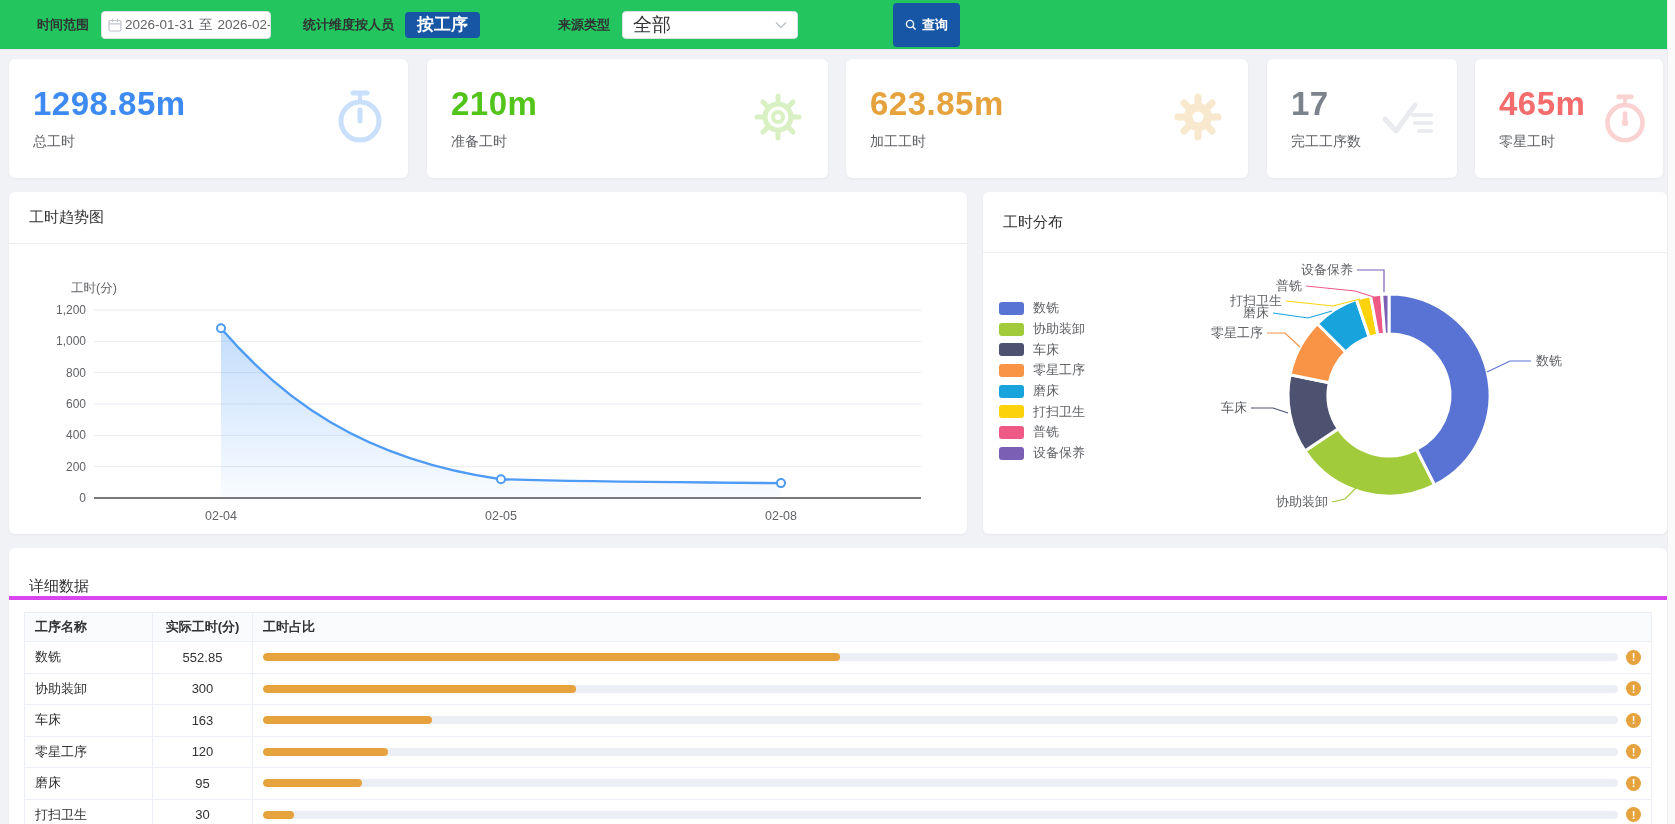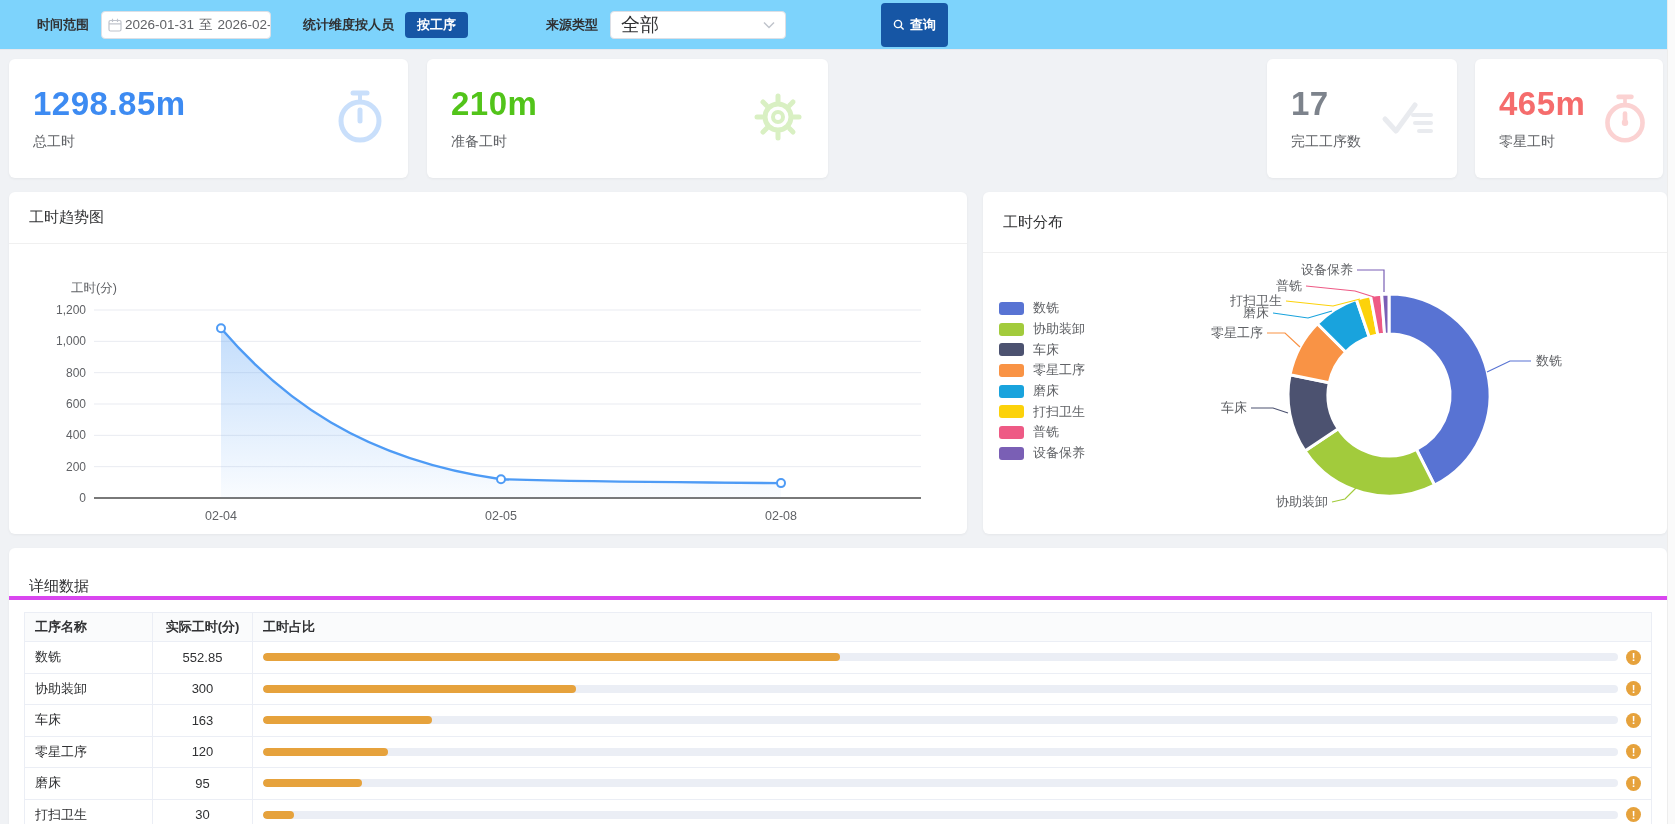--- a/index.html
+++ b/index.html
@@ -2,29 +2,29 @@
 <html><head>
 <meta charset="utf-8">
 <style>
   * { margin:0; padding:0; box-sizing:border-box; }
   html,body { width:1675px; height:824px; overflow:hidden; background:#f0f2f5;
     font-family:"Liberation Sans","DejaVu Sans",sans-serif; }
   #page { position:relative; width:1675px; height:824px; }
 
   
   .toolbar { position:absolute; left:0; top:0; width:1675px; height:50px;
-    background:#7dd3fc; border-bottom:1px solid #e7e9ee; display:flex; align-items:center; }
+    background:#22c55e; border-bottom:1px solid #e7e9ee; display:flex; align-items:center; }
   .tb-label { font-size:13px; color:#303133; font-weight:bold; }
   .date-input { margin-left:12px; width:170px; height:28px; border:1px solid #dcdfe6;
     border-radius:4px; display:flex; align-items:center; padding:0 6px; background:#fff;
     overflow:hidden; white-space:nowrap; }
   .date-input span { font-size:13.5px; color:#606266; white-space:nowrap; }
   .date-sep { margin:0 5px; color:#606266; }
   .seg-plain { font-size:13px; color:#303133; font-weight:bold; background:none; border:none; cursor:pointer; }
-  .seg-active { font-size:13px; color:#fff; background:#1656a5; border:none; border-radius:4px;
+  .seg-active { font-size:17px; color:#fff; background:#1656a5; border:none; border-radius:4px;
     height:26px; padding:0 12px; cursor:pointer; font-weight:bold; }
   .select-box { margin-left:12px; width:176px; height:28px; border:1px solid #dcdfe6; border-radius:4px;
     display:flex; align-items:center; justify-content:space-between; padding:0 10px; background:#fff; cursor:pointer; }
   .select-box span { font-size:19px; color:#303133; }
   .query-btn { height:44px; padding:0 12px; background:#1656a5; color:#fff; border:none;
     border-radius:4px; font-size:13px; cursor:pointer; display:flex; align-items:center; gap:5px; font-weight:bold; }
 
   
   .card { position:absolute; background:#fff; border-radius:6px;
     box-shadow:0 1px 3px rgba(0,0,0,0.05); }
@@ -132,20 +132,38 @@
           <line x1="44" y1="28" x2="49" y2="28"></line>
         <line x1="13" y1="13" x2="16.5" y2="16.5"></line>
           <line x1="39.5" y1="39.5" x2="43" y2="43"></line>
         <line x1="13" y1="43" x2="16.5" y2="39.5"></line>
           <line x1="39.5" y1="16.5" x2="43" y2="13"></line>
       </g>
       <circle cx="28" cy="28" r="5" fill="none" stroke="#d9f0c3" stroke-width="4"></circle>
     </svg>
   </div>
 
+  <div class="card kpi" style="left:846px;width:402px">
+    <div class="kpi-value" style="color: rgb(230, 162, 60);">623.85m</div>
+    <div class="kpi-label">加工工时</div>
+    <svg class="kpi-icon" width="56" height="56" viewBox="0 0 56 56">
+      <g stroke="#f7e8ce" stroke-width="7" stroke-linecap="round">
+        <line x1="28" y1="8" x2="28" y2="16"></line>
+          <line x1="28" y1="40" x2="28" y2="48"></line>
+        <line x1="8" y1="28" x2="16" y2="28"></line>
+          <line x1="40" y1="28" x2="48" y2="28"></line>
+        <line x1="14" y1="14" x2="19" y2="19"></line>
+          <line x1="37" y1="37" x2="42" y2="42"></line>
+        <line x1="14" y1="42" x2="19" y2="37"></line>
+          <line x1="37" y1="19" x2="42" y2="14"></line>
+      </g>
+      <circle cx="28" cy="28" r="14" fill="#f7e8ce"></circle>
+      <circle cx="28" cy="28" r="5.5" fill="#fff"></circle>
+    </svg>
+  </div>
 
   <div class="card kpi" style="left:1267px;width:190px">
     <div class="kpi-value" style="color: rgb(125, 131, 140);">17</div>
     <div class="kpi-label">完工工序数</div>
     <svg class="kpi-icon" width="54" height="46" viewBox="0 0 54 46" style="top:38px">
       <polyline points="4,22 15,34 34,8" fill="none" stroke="#e9ebef" stroke-width="5" stroke-linecap="round" stroke-linejoin="round"></polyline>
       <line x1="32" y1="18" x2="50" y2="18" stroke="#e9ebef" stroke-width="4" stroke-linecap="round"></line>
       <line x1="34" y1="26" x2="50" y2="26" stroke="#e9ebef" stroke-width="4" stroke-linecap="round"></line>
       <line x1="38" y1="34" x2="50" y2="34" stroke="#e9ebef" stroke-width="4" stroke-linecap="round"></line>
     </svg>

